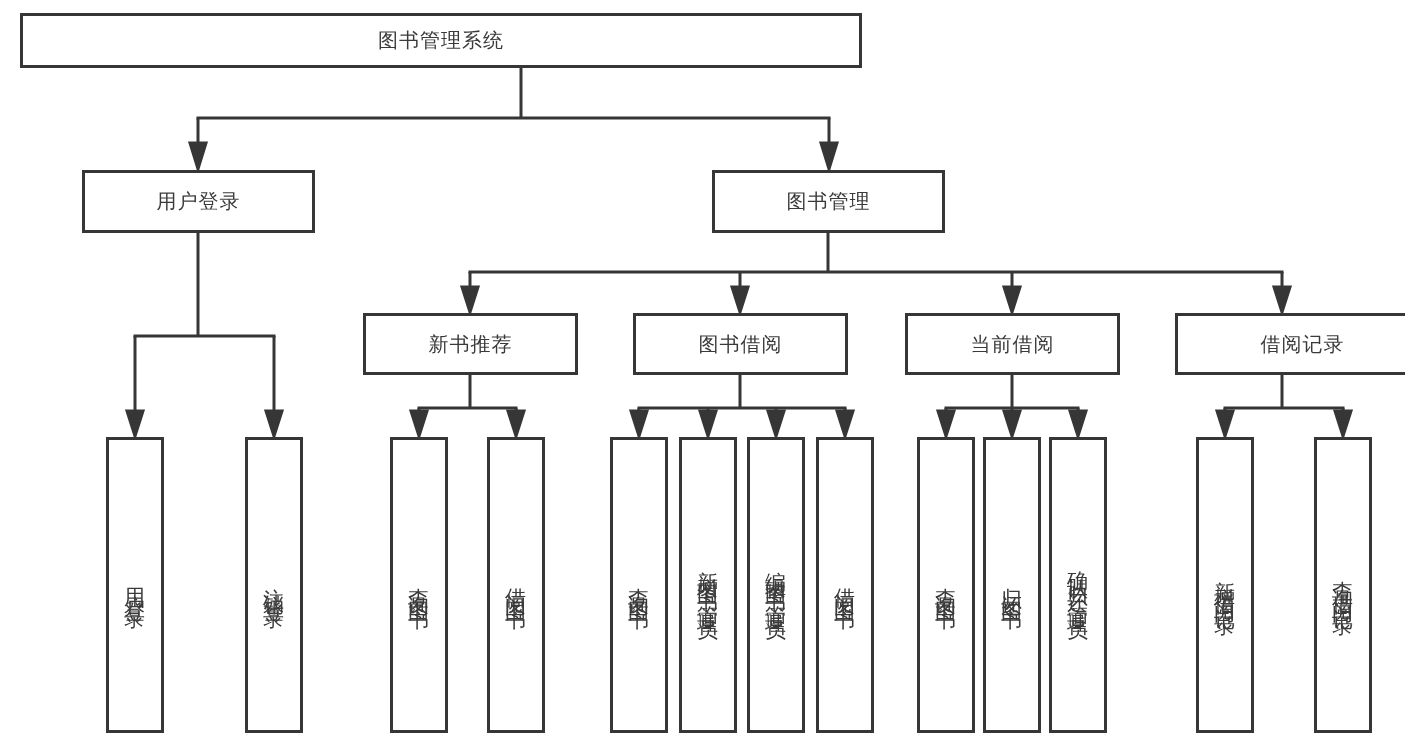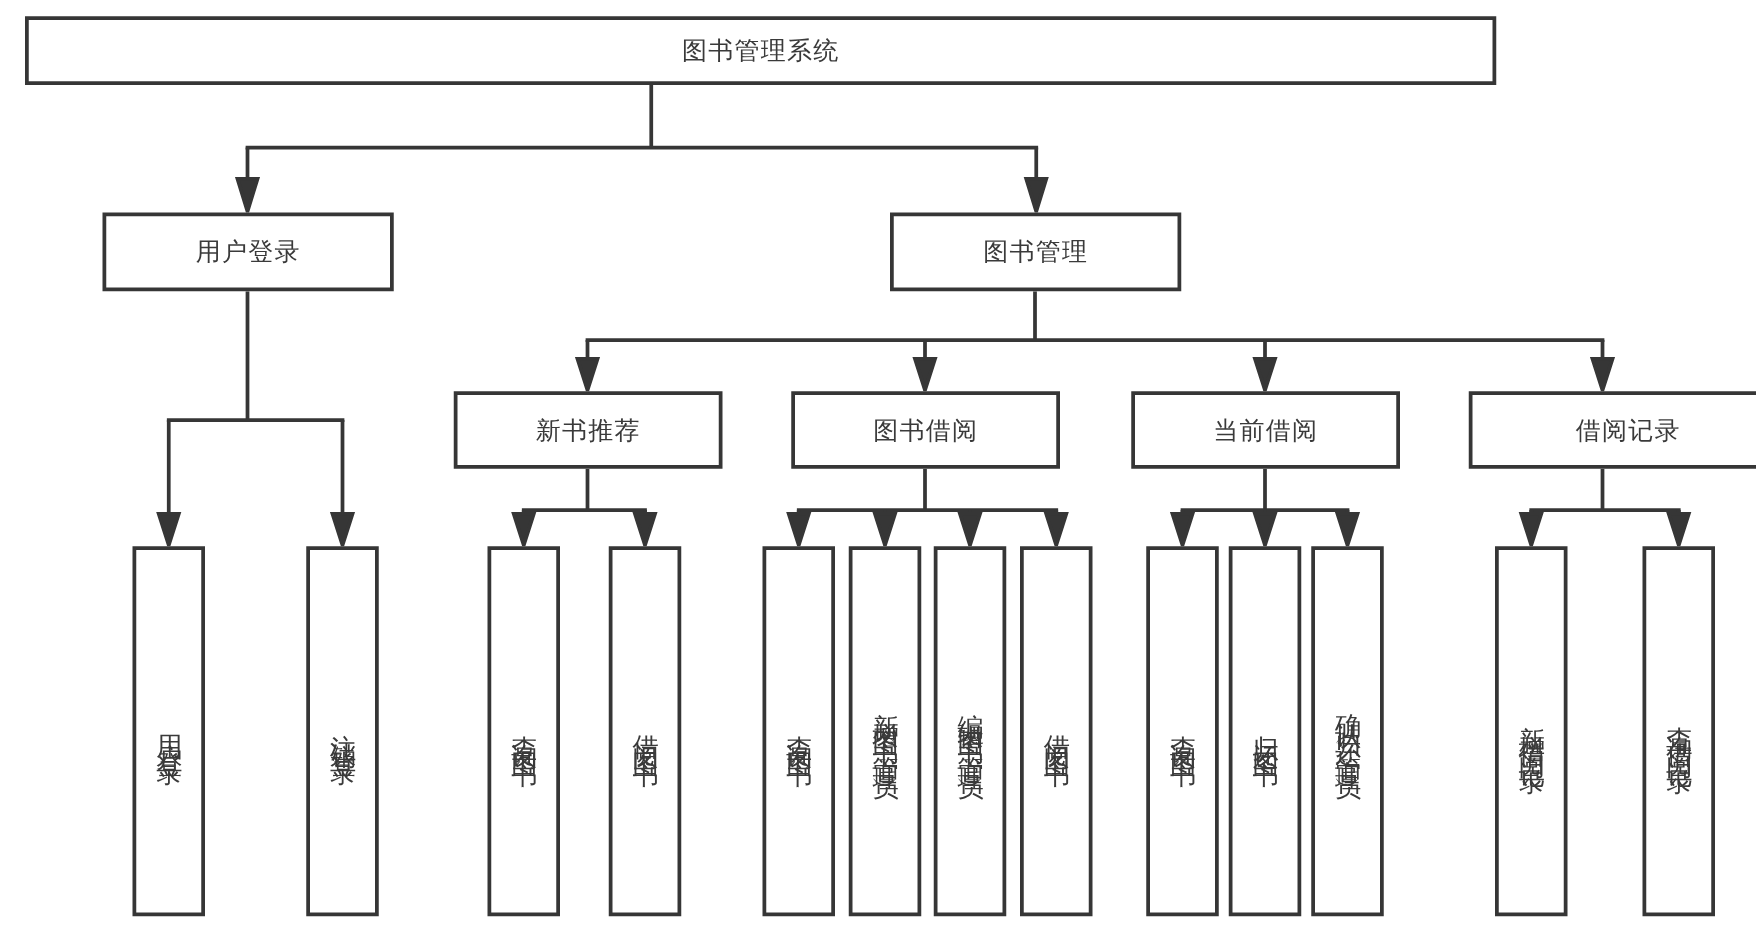--- a/index.html
+++ b/index.html
@@ -136,21 +136,21 @@
         <line x1="1282" y1="375" x2="1282" y2="408"></line>
         <line x1="1223.5" y1="408" x2="1344.5" y2="408"></line>
         <line x1="1225" y1="408" x2="1225" y2="414"></line>
         <polygon points="1217,411 1233,411 1225,436"></polygon>
         <line x1="1343" y1="408" x2="1343" y2="414"></line>
         <polygon points="1335,411 1351,411 1343,436"></polygon>
       </g>
     </g>
   </svg>
 
-  <div class="hbox" style="left:20px; top:13px; width:1177px; height:55px;">
+  <div class="hbox" style="left:20px; top:13px; width:842px; height:55px;">
     <span>图书管理系统</span>
   </div>
 
   <div class="hbox" style="left:82px; top:170px; width:233px; height:63px;">
     <span>用户登录</span>
   </div>
   <div class="hbox" style="left:712px; top:170px; width:233px; height:63px;">
     <span>图书管理</span>
   </div>
 

